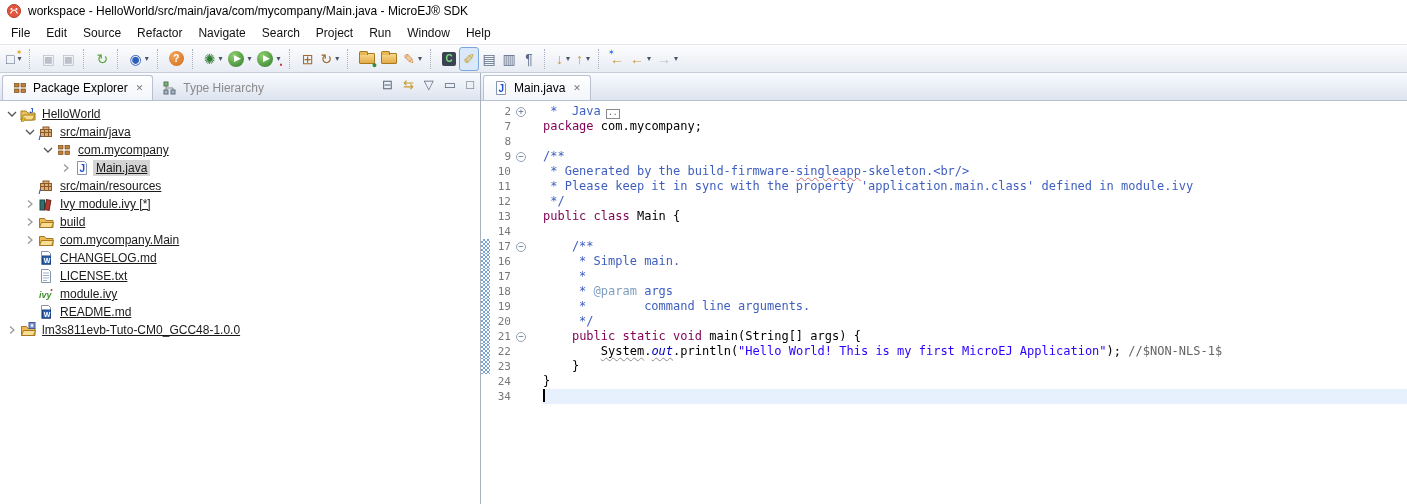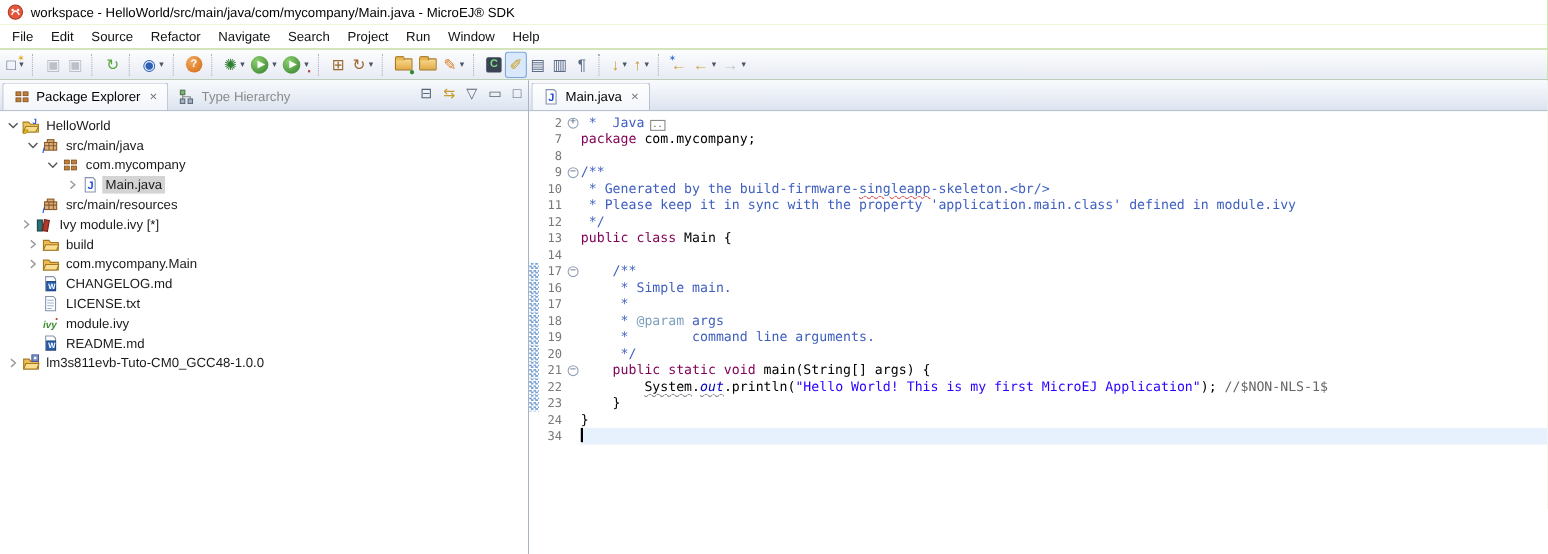--- a/index.html
+++ b/index.html
@@ -59,39 +59,39 @@
   .vtab { height:25px; display:flex; align-items:center; gap:5px; padding:0 9px; color:#8a8a8a; }
   .vtab.active { background:linear-gradient(#ffffff,#f2f5fa); border:1px solid #b9c0d0; border-bottom:none;
                  border-radius:3px 3px 0 0; color:#000; }
   .tab-close { color:#777; font-size:9px; margin-left:3px; }
   .ticon { width:16px; height:16px; display:inline-flex; }
   .vtoolbar { position:absolute; right:6px; top:5px; display:flex; gap:10px; align-items:center; }
   .vtb { font-size:13px; color:#5a6578; line-height:1; }
   .vtb.gold { color:#c99a2e; }
 
   
-  .tree { flex:1; padding-top:4px; overflow:hidden; background:#fff; }
+  .tree { flex:1; padding-top:4px; overflow:hidden; background:#fff;text-decoration:underline; }
   .trow { height:18px; display:flex; align-items:center; white-space:pre; }
   .arrow { width:16px; flex:none; display:flex; justify-content:center; align-items:center; }
   .nicon { width:19px; flex:none; display:flex; justify-content:flex-start; align-items:center; }
   .tlabel { padding:1px 3px; color:#1a1a1a; }
   .trow.sel .tlabel { background:#d4d4d4; }
 
   
   .codewrap { flex:1; padding-top:3px; overflow:hidden; background:#fff;
               font-family:"DejaVu Sans Mono", monospace; font-size:12px; line-height:15px; }
   .cl { display:flex; height:15px; }
   .an { width:9px; flex:none; }
   .an.hatch { background:repeating-conic-gradient(#7ba3d4 0% 25%, #ffffff 0% 50%); background-size:4px 4px; }
   .ln { width:24px; flex:none; text-align:right; color:#787878; padding-right:3px;
         font-size:11px; line-height:15px; }
   .fd { width:14px; flex:none; display:flex; align-items:center; justify-content:center; }
   .fc { width:10px; height:10px; border:1px solid #93a1b8; border-radius:50%; background:#fff;
         color:#5a6b85; font-size:9px; line-height:7px; text-align:center; }
-  .cd { flex:1; white-space:pre; color:#000; }
+  .cd { flex:1; white-space:pre; color:#000;margin-left:15px; }
   .cl.cur .cd { background:#e6f1fd; }
   .caret { display:inline-block; width:2px; height:13px; background:#000; vertical-align:-2px; }
   .fbox { display:inline-block; width:14px; height:10px; border:1px solid #8a8a8a; margin-left:5px;
           font-size:8px; line-height:5px; text-align:center; color:#555; vertical-align:0px; }
   .s-kw  { color:#7f0055; font-weight:normal; }
   .s-doc { color:#3f5fbf; }
   .s-tag { color:#7f9fbf; }
   .s-str { color:#2a00ff; }
   .s-sf  { color:#0000c0; font-style:italic; }
   .s-pl  { color:#000; }
@@ -300,21 +300,21 @@
               </svg></span><span class="nicon"><svg width="16" height="16" viewBox="0 0 16 16">
                 <path d="M3.5 1.5h7l2 2v11h-9z" fill="#fff" stroke="#8593ad"></path>
                 <text x="5.5" y="12" font-size="10" font-weight="bold" fill="#1d4ed8">J</text>
               </svg></span><span class="tlabel">Main.java</span></div>
           <div class="trow" style="padding-left: 22px;"><span class="arrow"></span><span class="nicon"><svg width="16" height="16" viewBox="0 0 16 16">
                 <rect x="2.5" y="5.5" width="11" height="7" fill="#dcae7a" stroke="#8a5a28"></rect>
                 <path d="M2.5 8.5h11M6.5 5.5v7M10.5 5.5v7" stroke="#8a5a28"></path>
                 <rect x="5" y="3" width="6" height="2.5" fill="#dcae7a" stroke="#8a5a28"></rect>
                 <text x="0.5" y="15.5" font-size="8" font-style="italic" font-weight="bold" fill="#2563eb">i</text>
               </svg></span><span class="tlabel">src/main/resources</span></div>
-          <div class="trow" style="padding-left: 16px; align-items: center;"><span class="arrow"><svg width="16" height="16" viewBox="0 0 16 16">
+          <div class="trow" style="padding-left: 22px; align-items: center;"><span class="arrow"><svg width="16" height="16" viewBox="0 0 16 16">
                 <path d="M6 4.5l4 3.5-4 3.5" fill="none" stroke="#9a9a9a" stroke-width="1.3"></path>
               </svg></span><span class="nicon"><svg width="16" height="16" viewBox="0 0 16 16">
                 <rect x="2" y="4" width="4.5" height="10" fill="#2f6f6f" stroke="#1c4747"></rect>
                 <rect x="7.5" y="4" width="4.5" height="10" fill="#b03a2e" stroke="#701f17" transform="rotate(10 9.75 9)"></rect>
               </svg></span><span class="tlabel">Ivy module.ivy [*]</span></div>
           <div class="trow" style="padding-left: 22px;"><span class="arrow"><svg width="16" height="16" viewBox="0 0 16 16">
                 <path d="M6 4.5l4 3.5-4 3.5" fill="none" stroke="#9a9a9a" stroke-width="1.3"></path>
               </svg></span><span class="nicon"><svg width="16" height="16" viewBox="0 0 16 16">
                 <path d="M1.5 4.5h5l1.5 2h7v7H1.5z" fill="#edba55" stroke="#a5791f"></path>
                 <path d="M1.5 13.5l2-5h12l-2 5z" fill="#f9dd90" stroke="#a5791f"></path>

